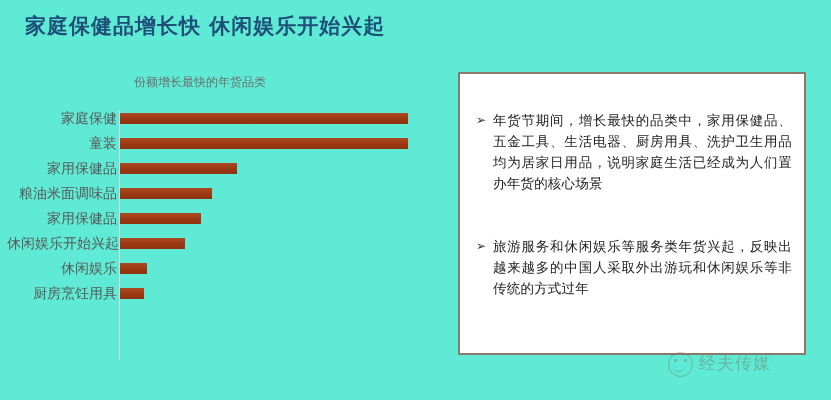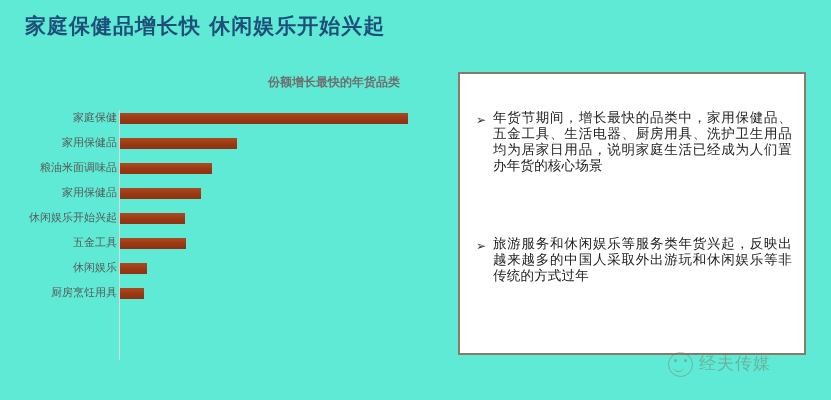--- a/index.html
+++ b/index.html
@@ -38,44 +38,44 @@
     left: 0px;
     top: 62px;
     width: 450px;
     height: 300px;
   }
   #chart-title {
     position: absolute;
     left: 0;
     top: 12px;
     width: 400px;
-    text-align: right;
+    text-align: center;
     font-size: 12px;
-    font-weight: bold;
+    font-weight: normal;
     color: #6e6e6e;
     font-family: "DejaVu Sans", "Liberation Sans", sans-serif;
   }
   #plot-area {
     position: absolute;
     left: 0px;
     top: 48px;
     width: 440px;
     height: 250px;
   }
   .bar-row {
     position: relative;
     height: 25px;
   }
   .bar-label {
     position: absolute;
     right: 323px;           
     top: 2px;
     width: 110px;
     text-align: right;
-    font-size: 11px;
+    font-size: 14px;
     color: #595959;
     white-space: nowrap;
     font-family: "DejaVu Sans", "Liberation Sans", sans-serif;
     line-height: 12px;
   }
   .bar-track {
     position: absolute;
     left: 120px;
     top: 3px;
     height: 11px;
@@ -118,21 +118,21 @@
   .bullet-marker {
     flex: 0 0 auto;
     font-size: 12px;
     line-height: 21px;
     color: #333333;
     font-family: "DejaVu Sans", "Liberation Sans", sans-serif;
   }
   .bullet-text {
     flex: 1 1 auto;
     font-size: 13.5px;
-    line-height: 16px;
+    line-height: 21px;
     color: #222222;
     text-align: justify;
     font-family: Liberation Serif, serif;
     letter-spacing: 0.2px;
   }
 
   
   #watermark {
     position: absolute;
     left: 668px;
@@ -192,46 +192,46 @@
     <div id="plot-area">
       <div id="axis-line"></div>
       <div id="bar-rows">
           <div class="bar-row">
             <div class="bar-label">家庭保健</div>
             <div class="bar-track" style="width: 288px;">
               <div class="bar-fill"></div>
             </div>
           </div>
           <div class="bar-row">
+            <div class="bar-label">童装</div>
+            <div class="bar-track" style="width: 288px;">
+              <div class="bar-fill"></div>
+            </div>
+          </div>
+          <div class="bar-row">
             <div class="bar-label">家用保健品</div>
             <div class="bar-track" style="width: 117px;">
               <div class="bar-fill"></div>
             </div>
           </div>
           <div class="bar-row">
             <div class="bar-label">粮油米面调味品</div>
             <div class="bar-track" style="width: 92px;">
               <div class="bar-fill"></div>
             </div>
           </div>
           <div class="bar-row">
             <div class="bar-label">家用保健品</div>
             <div class="bar-track" style="width: 81px;">
               <div class="bar-fill"></div>
             </div>
           </div>
           <div class="bar-row">
             <div class="bar-label">休闲娱乐开始兴起</div>
             <div class="bar-track" style="width: 65px;">
-              <div class="bar-fill"></div>
-            </div>
-          </div>
-          <div class="bar-row">
-            <div class="bar-label">五金工具</div>
-            <div class="bar-track" style="width: 66px;">
               <div class="bar-fill"></div>
             </div>
           </div>
           <div class="bar-row">
             <div class="bar-label">休闲娱乐</div>
             <div class="bar-track" style="width: 27px;">
               <div class="bar-fill"></div>
             </div>
           </div>
           <div class="bar-row">

